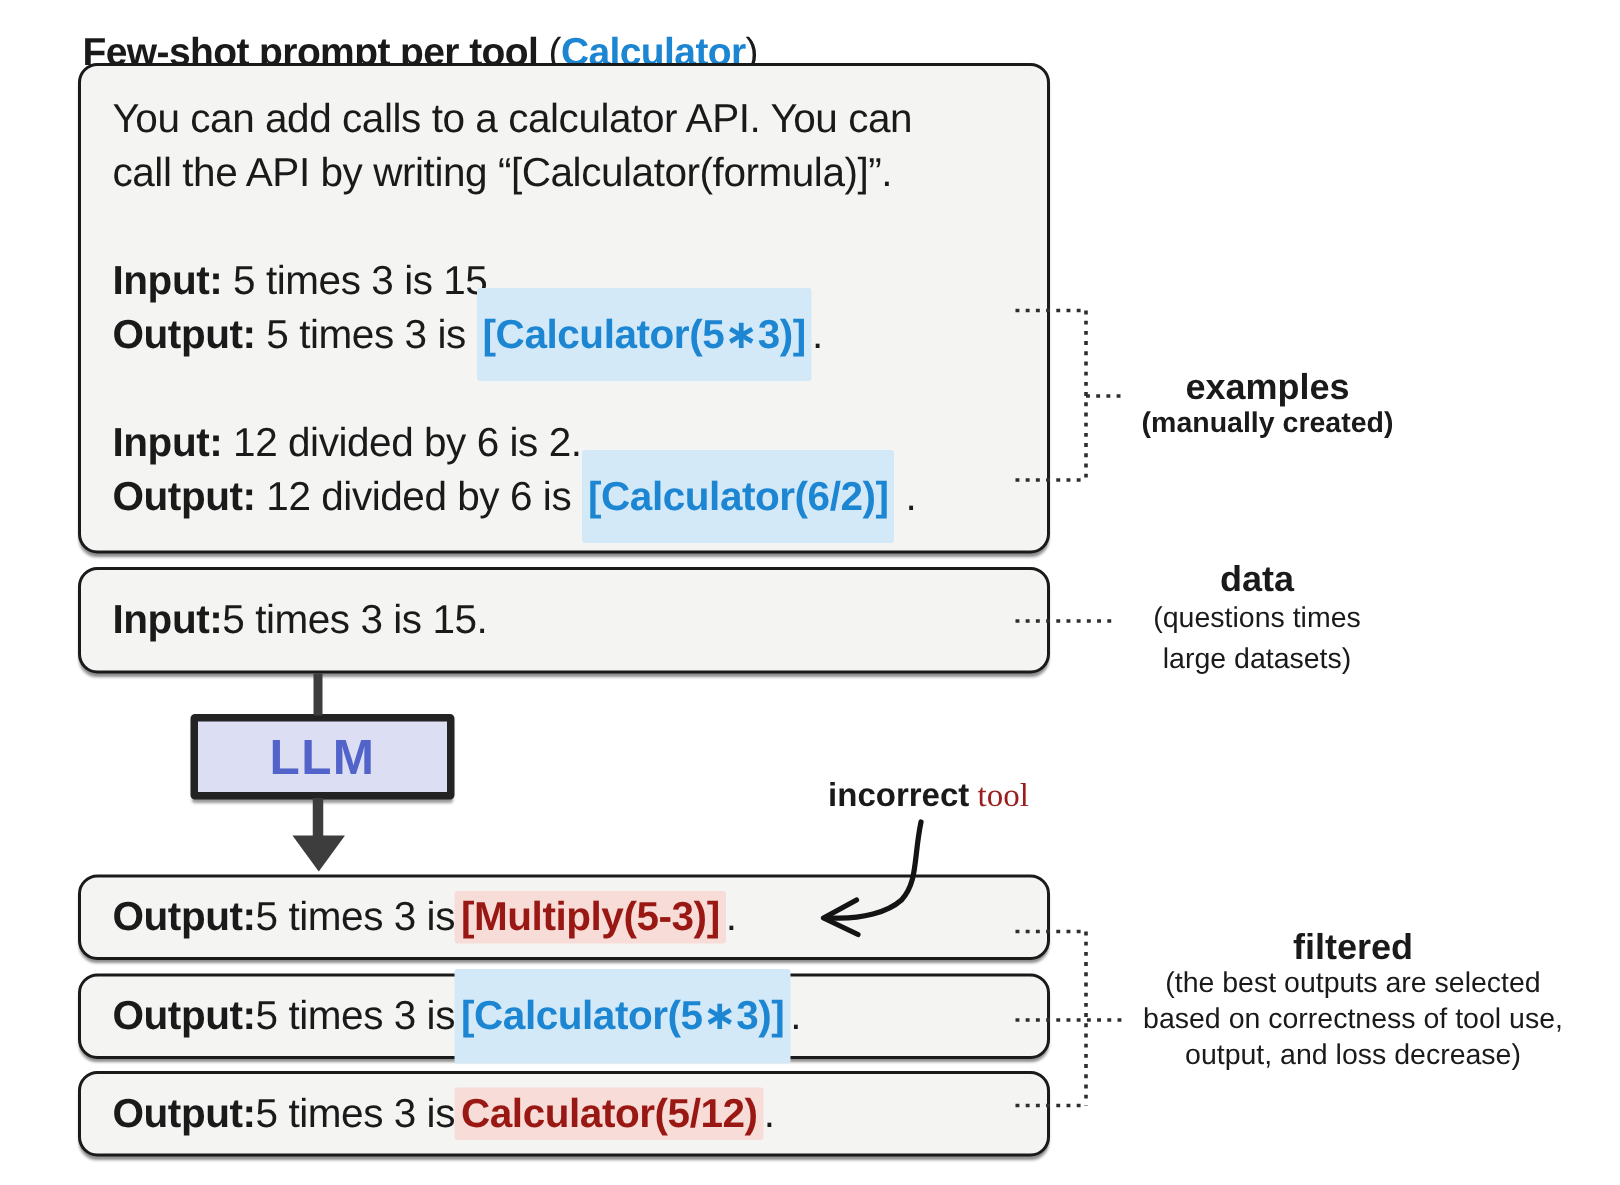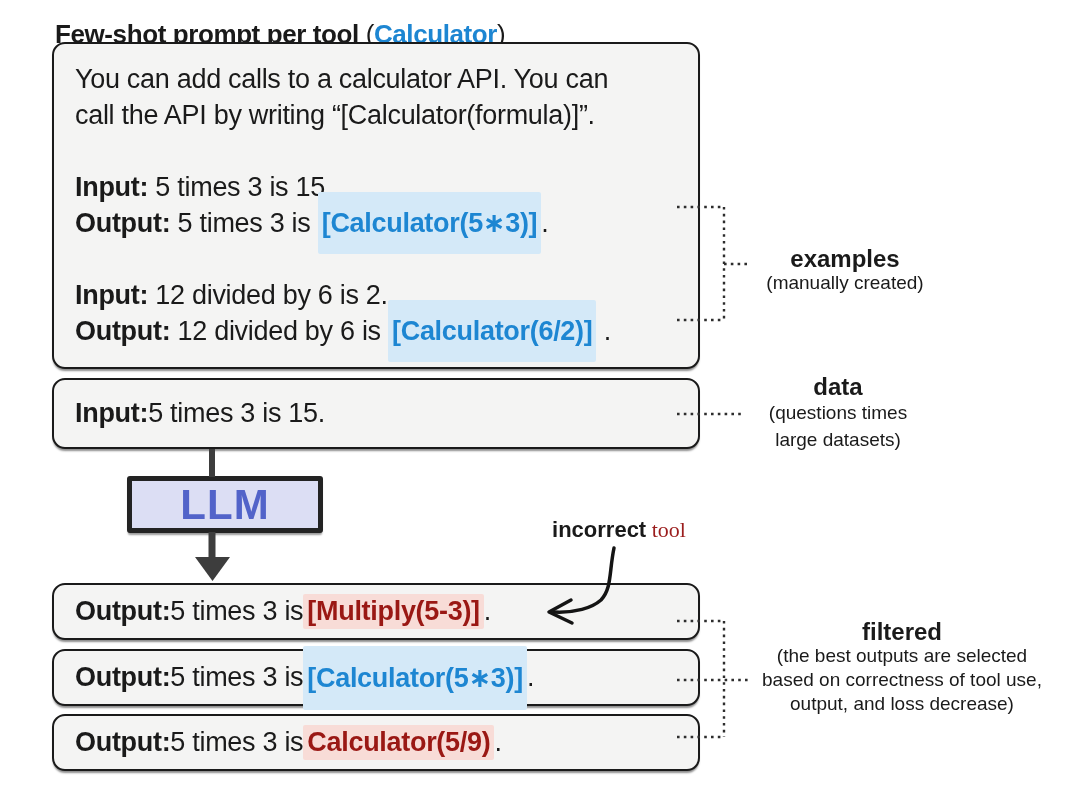--- a/index.html
+++ b/index.html
@@ -42,45 +42,45 @@
   }
 
   #data-box{
     left:52px;top:378px;width:648px;height:71px;
     display:flex;align-items:center;padding-left:21px;
     font-size:27px;letter-spacing:-0.3px;white-space:nowrap;
   }
 
   #llm-box{
     position:absolute;box-sizing:border-box;
-    left:127px;top:476px;width:196px;height:57px;
+    left:127px;top:476px;width:176px;height:57px;
     background:var(--llm_fill,#dcdef4);
     border:5px solid #232323;border-radius:3px;
     box-shadow:0 3px 2px -1px rgba(0,0,0,0.4);
     display:flex;align-items:center;justify-content:center;
-    font-size:42px;font-weight:700;letter-spacing:1px;
+    font-size:33px;font-weight:700;letter-spacing:1px;
     color:var(--llm_text,#5263c9);
     z-index:1;
   }
 
   .output-box{
     width:648px;height:57px;left:52px;
     display:flex;align-items:center;padding-left:21px;
     font-size:27px;letter-spacing:-0.3px;white-space:nowrap;
   }
   #output-box-1{top:583px;}
   #output-box-2{top:649px;}
   #output-box-3{top:714px;}
 
   
   .annot{position:absolute;text-align:center;z-index:1;}
   .annot .t{font-weight:700;font-size:24px;line-height:24px;}
   .annot .s{font-size:19px;line-height:24px;}
   #annot-examples{left:745px;top:247px;width:200px;}
-  #annot-examples .s{line-height:23px;}
+  #annot-examples .s{line-height:23px;font-weight:bold;}
   #annot-data{left:738px;top:375px;width:200px;}
   #annot-data .s{line-height:27px;}
   #annot-filtered{left:749px;top:620px;width:306px;}
 
   
   #incorrect-callout{
     position:absolute;left:524px;top:518px;width:190px;
     text-align:center;font-size:22px;line-height:23px;white-space:nowrap;
     z-index:3;
   }
@@ -134,21 +134,21 @@
   <div class="box output-box" id="output-box-2">
       <span class="b">Output:</span>
       <span> 5 times 3 is </span>
       <span class="hl-blue">[Calculator(5∗3)]</span>
       <span> .</span>
     </div>
 
   <div class="box output-box" id="output-box-3">
       <span class="b">Output:</span>
       <span> 5 times 3 is </span>
-      <span class="hl-red">Calculator(5/9)</span>
+      <span class="hl-red">Calculator(5/12)</span>
       <span> .</span>
     </div>
 
   <div class="annot" id="annot-examples">
     <div class="t">examples</div>
     <div class="s">(manually created)</div>
   </div>
 
   <div class="annot" id="annot-data">
     <div class="t">data</div>

